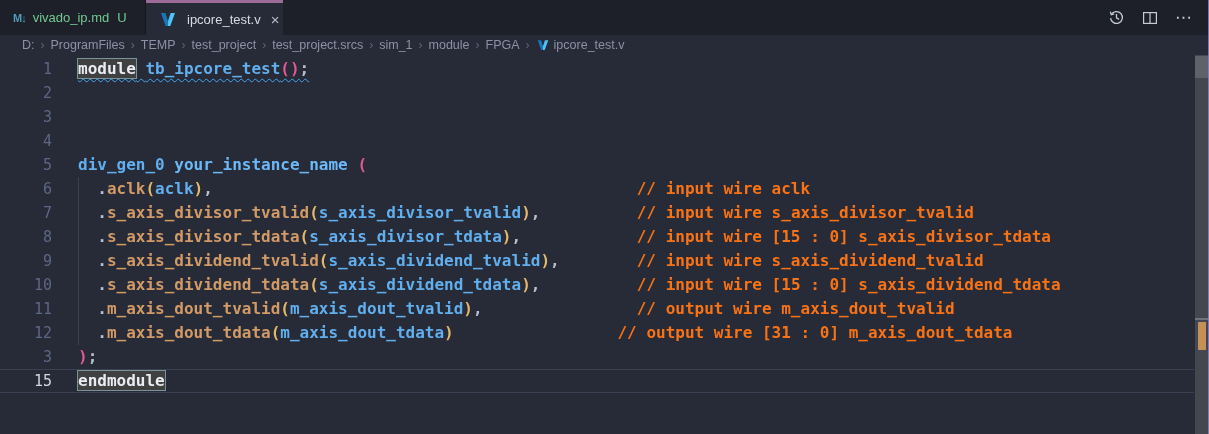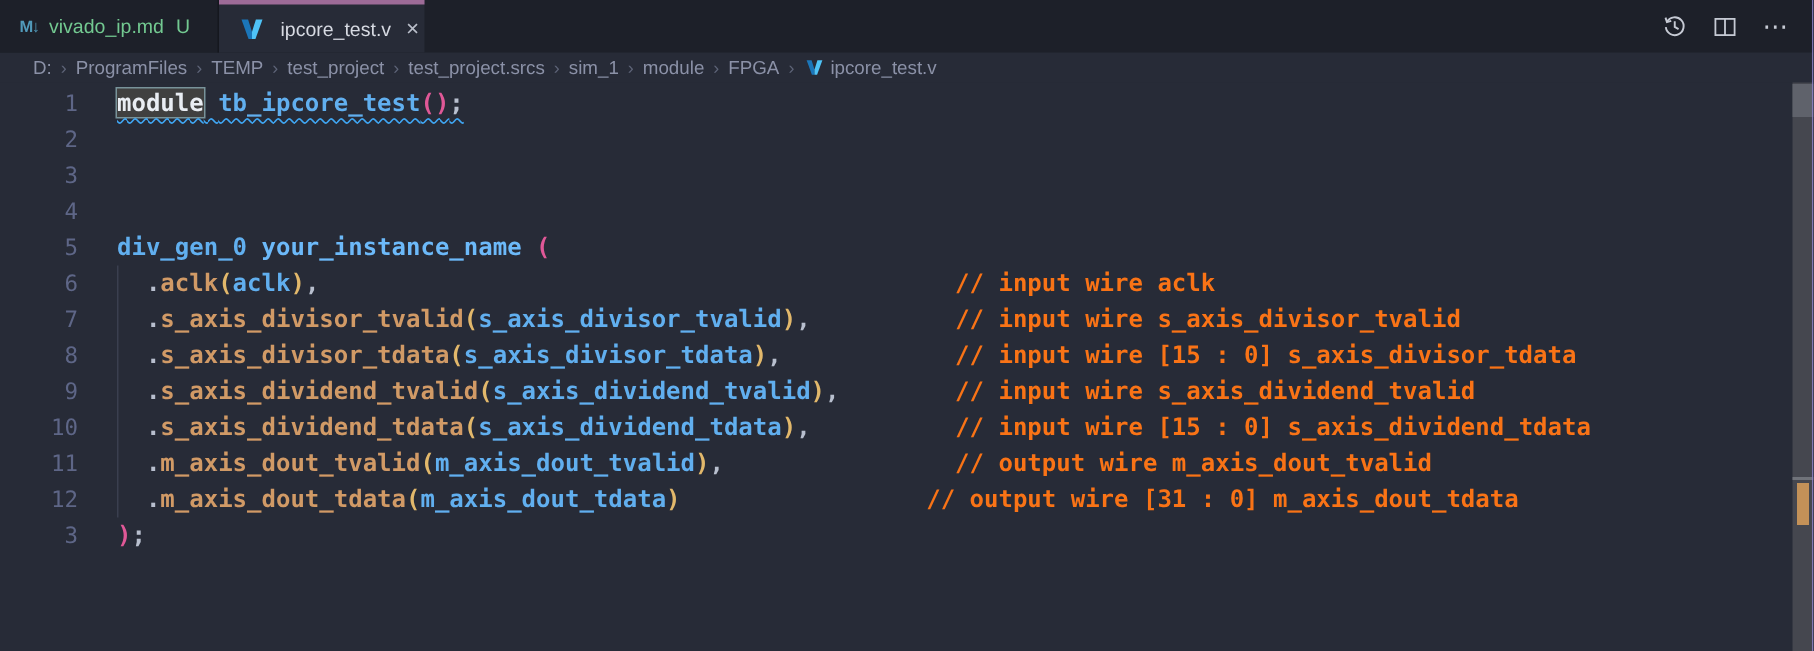--- a/index.html
+++ b/index.html
@@ -144,20 +144,21 @@
         <div class="line"><span class="ln">4</span><span class="code"></span></div>
         <div class="line"><span class="ln">5</span><span class="code"><span class="tok idi">div_gen_0</span><span class="tok plain"> </span><span class="tok id2">your_instance_name</span><span class="tok plain"> </span><span class="tok pink">(</span></span></div>
         <div class="line"><span class="ln">6</span><span class="code"><span class="tok plain">  </span><span class="tok punct">.</span><span class="tok port">aclk</span><span class="tok gold">(</span><span class="tok sig">aclk</span><span class="tok gold">)</span><span class="tok punct">,</span><span class="tok plain">                                            </span><span class="tok com">// input wire aclk</span></span></div>
         <div class="line"><span class="ln">7</span><span class="code"><span class="tok plain">  </span><span class="tok punct">.</span><span class="tok port">s_axis_divisor_tvalid</span><span class="tok gold">(</span><span class="tok sig">s_axis_divisor_tvalid</span><span class="tok gold">)</span><span class="tok punct">,</span><span class="tok plain">          </span><span class="tok com">// input wire s_axis_divisor_tvalid</span></span></div>
         <div class="line"><span class="ln">8</span><span class="code"><span class="tok plain">  </span><span class="tok punct">.</span><span class="tok port">s_axis_divisor_tdata</span><span class="tok gold">(</span><span class="tok sig">s_axis_divisor_tdata</span><span class="tok gold">)</span><span class="tok punct">,</span><span class="tok plain">            </span><span class="tok com">// input wire [15 : 0] s_axis_divisor_tdata</span></span></div>
         <div class="line"><span class="ln">9</span><span class="code"><span class="tok plain">  </span><span class="tok punct">.</span><span class="tok port">s_axis_dividend_tvalid</span><span class="tok gold">(</span><span class="tok sig">s_axis_dividend_tvalid</span><span class="tok gold">)</span><span class="tok punct">,</span><span class="tok plain">        </span><span class="tok com">// input wire s_axis_dividend_tvalid</span></span></div>
         <div class="line"><span class="ln">10</span><span class="code"><span class="tok plain">  </span><span class="tok punct">.</span><span class="tok port">s_axis_dividend_tdata</span><span class="tok gold">(</span><span class="tok sig">s_axis_dividend_tdata</span><span class="tok gold">)</span><span class="tok punct">,</span><span class="tok plain">          </span><span class="tok com">// input wire [15 : 0] s_axis_dividend_tdata</span></span></div>
         <div class="line"><span class="ln">11</span><span class="code"><span class="tok plain">  </span><span class="tok punct">.</span><span class="tok port">m_axis_dout_tvalid</span><span class="tok gold">(</span><span class="tok sig">m_axis_dout_tvalid</span><span class="tok gold">)</span><span class="tok punct">,</span><span class="tok plain">                </span><span class="tok com">// output wire m_axis_dout_tvalid</span></span></div>
         <div class="line"><span class="ln">12</span><span class="code"><span class="tok plain">  </span><span class="tok punct">.</span><span class="tok port">m_axis_dout_tdata</span><span class="tok gold">(</span><span class="tok sig">m_axis_dout_tdata</span><span class="tok gold">)</span><span class="tok plain">                 </span><span class="tok com">// output wire [31 : 0] m_axis_dout_tdata</span></span></div>
         <div class="line"><span class="ln">3</span><span class="code"><span class="tok pink">)</span><span class="tok punct">;</span></span></div>
+        <div class="line current"><span class="ln">15</span><span class="code"><span class="cursor"></span><span class="tok kw occ">endmodule</span></span></div>
       </div>
     <div class="sb-track"></div>
     <div class="sb-thumb"></div>
     <div class="ov-hline"></div>
     <div class="ov-orange"></div>
   </div>
 
   <div class="win-edge"></div>
 </div>
 

